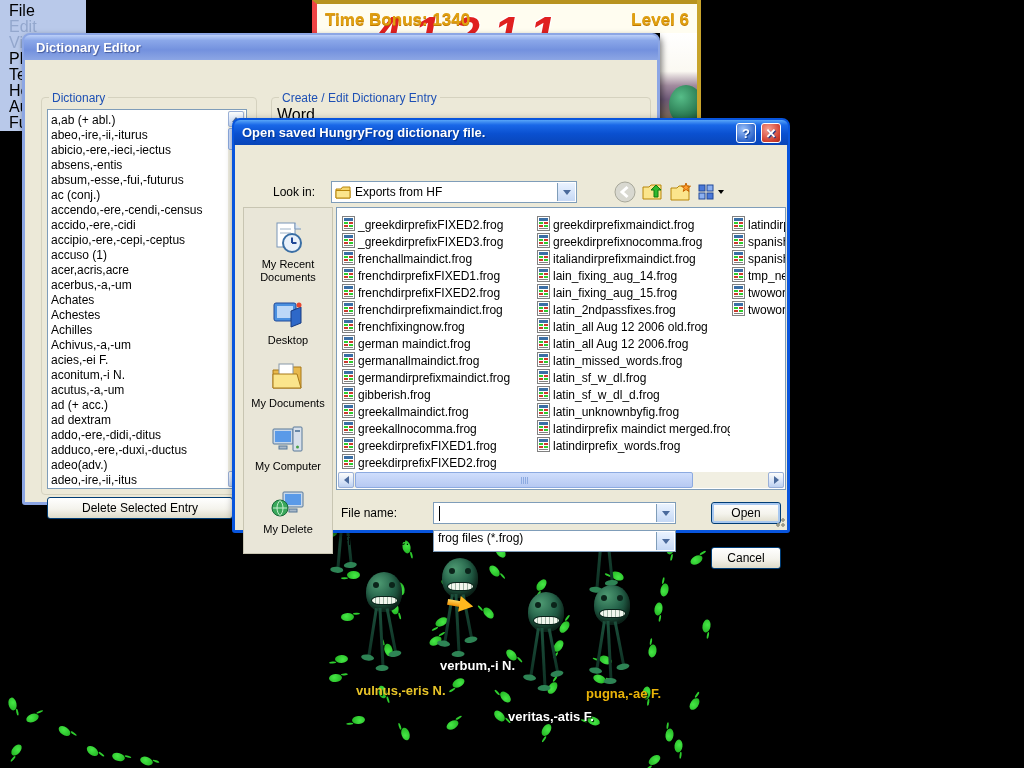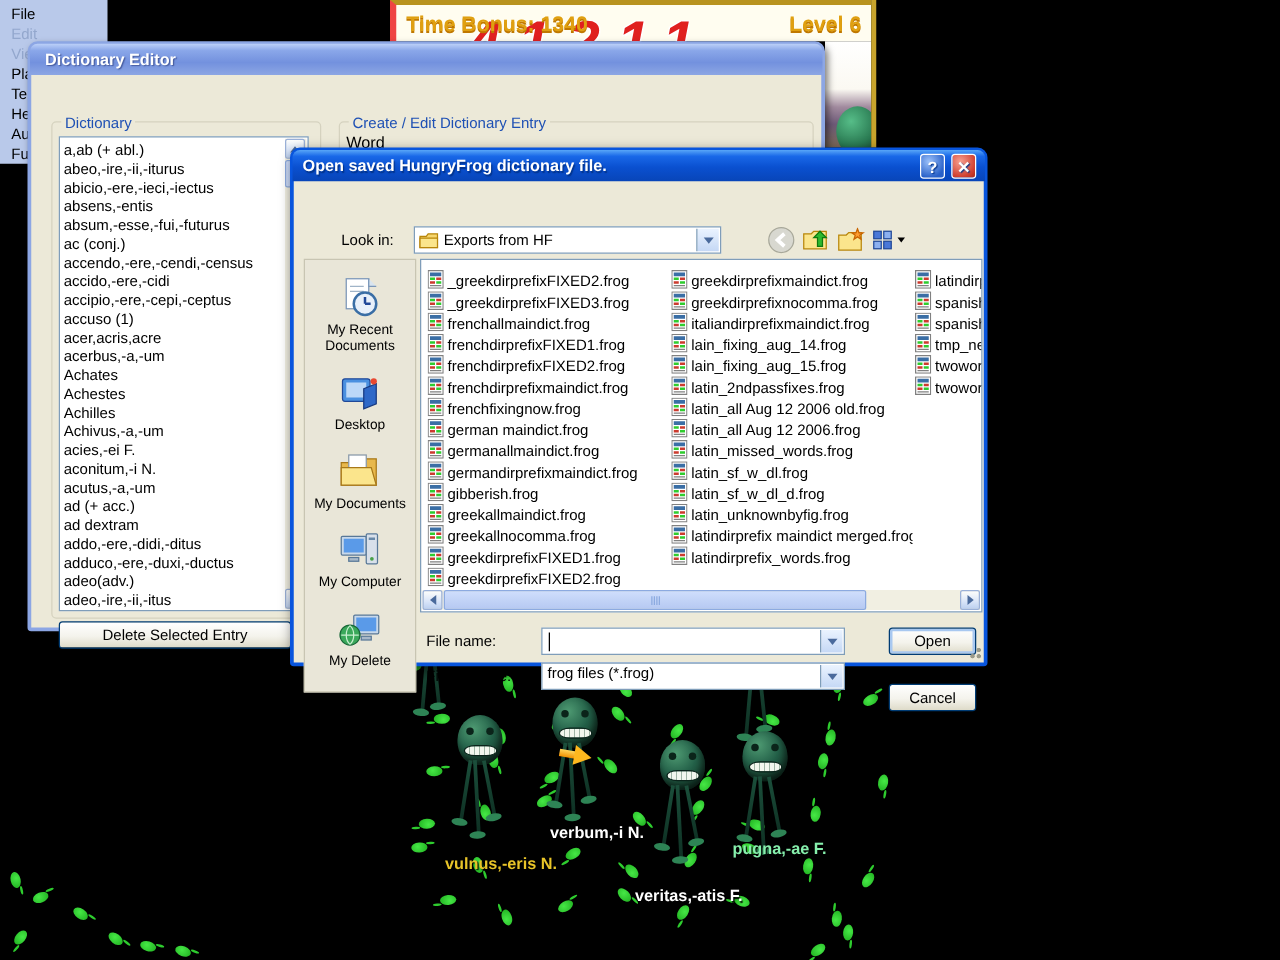--- a/index.html
+++ b/index.html
@@ -7,21 +7,21 @@
     width:1024px;height:768px;position:relative;overflow:hidden;
     background:#000;
     font-family:"Liberation Sans",sans-serif;
     -webkit-font-smoothing:antialiased;
   }
   
   #menu-strip{
     position:absolute;left:0;top:0;width:86px;height:131px;
     background:#b9c9ea;z-index:20;padding-top:3px;box-sizing:border-box;
   }
-  .menu-item{height:16px;line-height:16px;padding-left:9px;font-size:12px;color:#000;white-space:nowrap;overflow:hidden;}
+  .menu-item{height:16px;line-height:16px;padding-left:9px;font-size:16px;color:#000;white-space:nowrap;overflow:hidden;}
   .menu-item.disabled{color:#93a7cd;}
   
   #game-top-bar{
     position:absolute;left:312px;top:0;width:385px;height:33px;z-index:15;
     background:#fffdf0;border-top:4px solid #b8931f;border-left:5px solid #ef4444;
     box-sizing:border-box;overflow:hidden;
   }
   #time-bonus{position:absolute;left:8px;top:6px;font-size:17px;font-weight:bold;color:#e0a010;text-shadow:0 1px 0 #c07800;}
   #level-label{position:absolute;right:8px;top:6px;font-size:17px;font-weight:bold;color:#e0a010;text-shadow:0 1px 0 #c07800;}
   #big-score{
@@ -236,21 +236,21 @@
         <div class="scroll-btn" style="bottom:0;">
             <div class="tri-down"></div>
           </div>
       </div>
     </div>
 
     <div id="delete-btn" class="xp-btn">Delete Selected Entry</div>
 
     <div class="groupbox" style="left:246px;top:37px;width:380px;height:398px;"></div>
     <div class="grouplabel" style="left:254px;top:31px;">Create / Edit Dictionary Entry</div>
-    <div style="position:absolute;left:252px;top:46px;font-size:13px;">Word</div>
+    <div style="position:absolute;left:252px;top:46px;font-size:16px;">Word</div>
     <div id="word-input" class="sunken"><span></span></div>
   </div>
 </div>
 
 <div id="open-dialog">
   <div id="dlg-titlebar">
     <span>Open saved HungryFrog dictionary file.</span>
     <div class="title-btn" id="dlg-help-btn">?</div>
     <div class="title-btn" id="dlg-close-btn">✕</div>
   </div>
@@ -984,14 +984,14 @@
 <div class="legpair" style="left: 596px; top: 528px; width: 20px; height: 62px;">
     <div class="lleg" style="left:2px;height:100%;transform:rotate(5deg)"></div>
     <div class="lleg" style="left:12px;height:88%;transform:rotate(-6deg)"></div>
   </div>
 <div class="legpair" style="left: 336px; top: 530px; width: 20px; height: 40px;">
     <div class="lleg" style="left:2px;height:100%;transform:rotate(5deg)"></div>
     <div class="lleg" style="left:12px;height:88%;transform:rotate(-6deg)"></div>
   </div>
 <div class="gameword" style="left: 440px; top: 658px; color: rgb(255, 255, 255);">verbum,-i N.</div>
 <div class="gameword" style="left: 356px; top: 683px; color: rgb(232, 196, 40);">vulnus,-eris N.</div>
-<div class="gameword" style="left: 586px; top: 671px; color: #86efac;">pugna,-ae F.</div>
+<div class="gameword" style="left: 586px; top: 686px; color: #eab308;">pugna,-ae F.</div>
 <div class="gameword" style="left: 508px; top: 709px; color: rgb(255, 255, 255);">veritas,-atis F.</div>
 
 </body></html>

